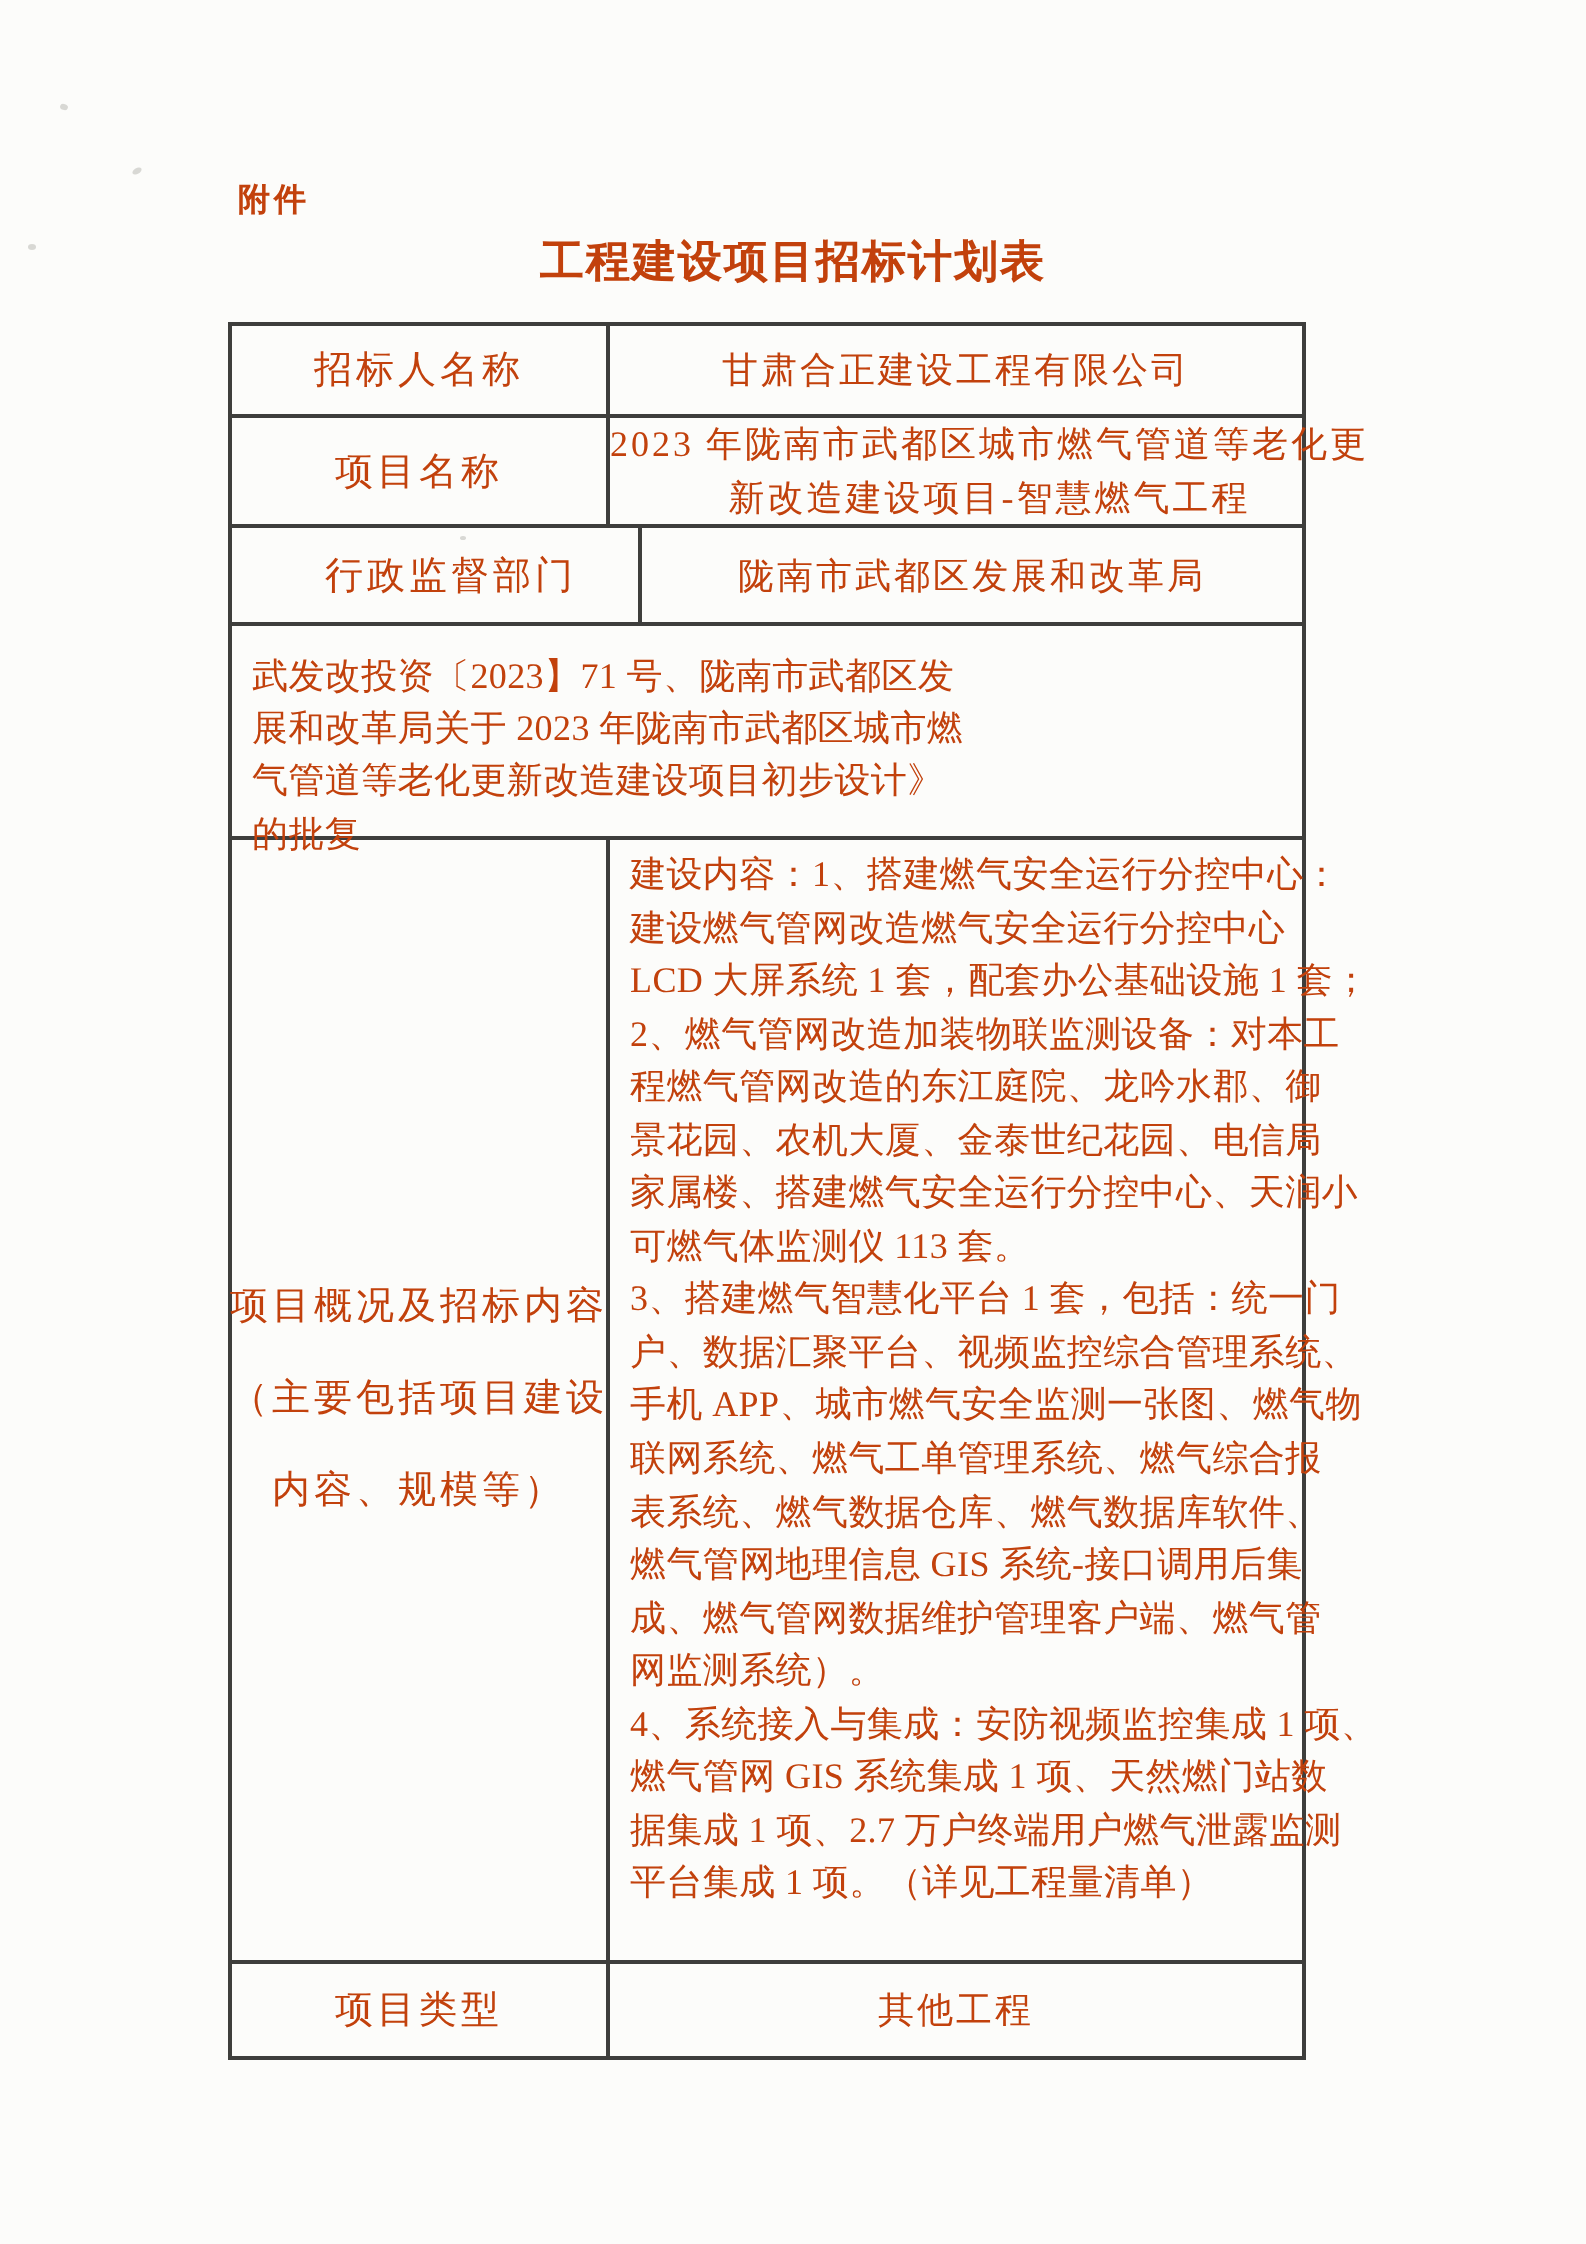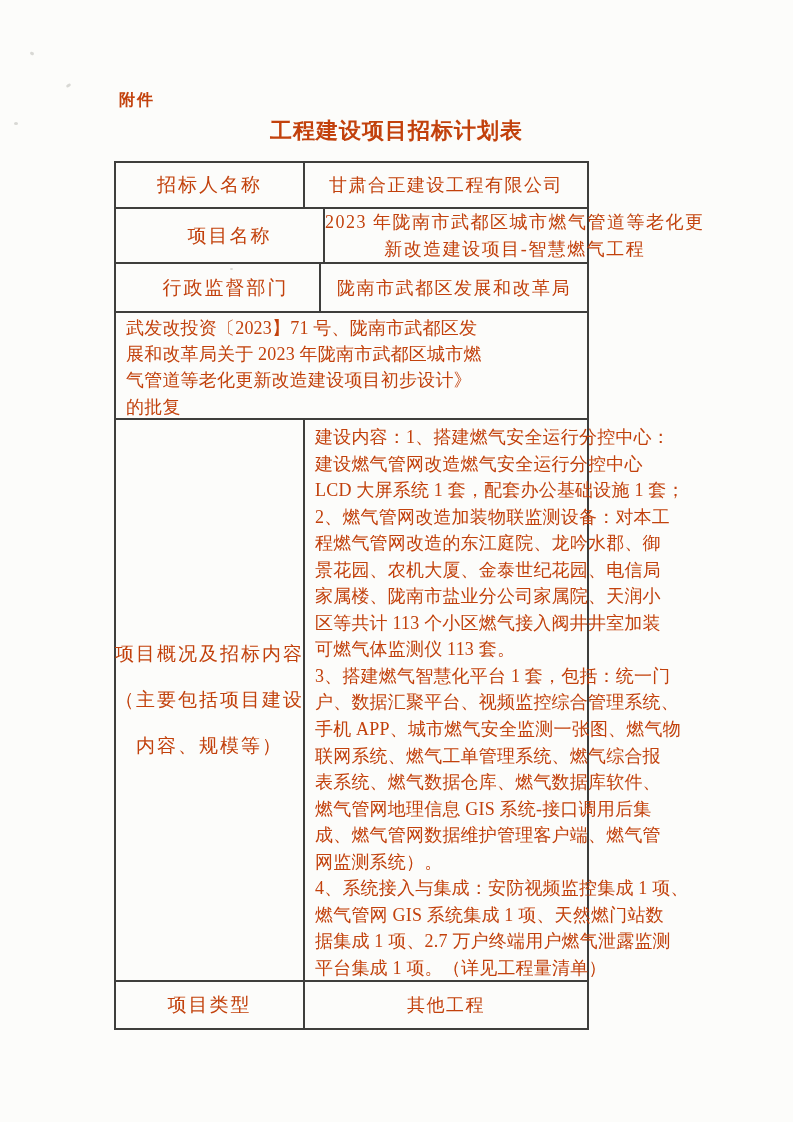--- a/index.html
+++ b/index.html
@@ -46,21 +46,21 @@
     font-size: 22px;
     font-weight: 700;
     letter-spacing: 1px;
     white-space: nowrap;
   }
 
   .tender-table {
     position: absolute;
     left: 114px;
     top: 161px;
-    width: 475px;
+    width: 539px;
     height: 869px;
     border: 2px solid #3e3e3c;
     box-sizing: border-box;
     display: flex;
     flex-direction: column;
   }
   .t-row {
     display: flex;
     box-sizing: border-box;
     border-bottom: 2px solid #3e3e3c;
@@ -87,28 +87,28 @@
     font-size: 18px;
   }
   .value-center {
     justify-content: center;
     align-items: center;
     text-align: center;
     letter-spacing: 1.5px;
     border-radius: 19px;
   }
   .value-left {
-    padding: 2px 6px 0 10px;
+    padding: 12px 6px 0 10px;
     text-align: left;
     letter-spacing: 0.2px;
   }
 
   
   .row-1 { height: 46px; }
-  .row-2 { height: 55px; padding-left: 20px; }
+  .row-2 { height: 55px; }
   .row-3 { height: 49px; padding-left: 16px; }
   .row-4 { height: 107px; }
   .row-5 { height: 562px; }
   .row-6 { height: 50px; flex: 1; }
 
   .row-2 .value-center .text-line { line-height: 27px; }
   .row-4 .label-cell .text-line { line-height: 54px; }
   .row-4 .value-left .text-line { line-height: 26.2px; }
   .row-5 .label-cell .text-line { line-height: 46px; }
   .row-5 .value-left { padding-top: 4px; }
@@ -182,22 +182,21 @@
           <div class="text-line">内容、规模等）</div>
         </div>
       <div class="value-cell value-left">
 
       <div class="text-line">建设内容：1、搭建燃气安全运行分控中心：</div>
           <div class="text-line">建设燃气管网改造燃气安全运行分控中心</div>
           <div class="text-line">LCD 大屏系统 1 套，配套办公基础设施 1 套；</div>
           <div class="text-line">2、燃气管网改造加装物联监测设备：对本工</div>
           <div class="text-line">程燃气管网改造的东江庭院、龙吟水郡、御</div>
           <div class="text-line">景花园、农机大厦、金泰世纪花园、电信局</div>
-          <div class="text-line">家属楼、陇南市盐业分公司家属院、天润小</div>
-          <div class="text-line">区等共计 113 个小区燃气接入阀井井室加装</div>
+          <div class="text-line">家属楼、搭建燃气安全运行分控中心、天润小</div>
           <div class="text-line">可燃气体监测仪 113 套。</div>
           <div class="text-line">3、搭建燃气智慧化平台 1 套，包括：统一门</div>
           <div class="text-line">户、数据汇聚平台、视频监控综合管理系统、</div>
           <div class="text-line">手机 APP、城市燃气安全监测一张图、燃气物</div>
           <div class="text-line">联网系统、燃气工单管理系统、燃气综合报</div>
           <div class="text-line">表系统、燃气数据仓库、燃气数据库软件、</div>
           <div class="text-line">燃气管网地理信息 GIS 系统-接口调用后集</div>
           <div class="text-line">成、燃气管网数据维护管理客户端、燃气管</div>
           <div class="text-line">网监测系统）。</div>
           <div class="text-line">4、系统接入与集成：安防视频监控集成 1 项、</div>

